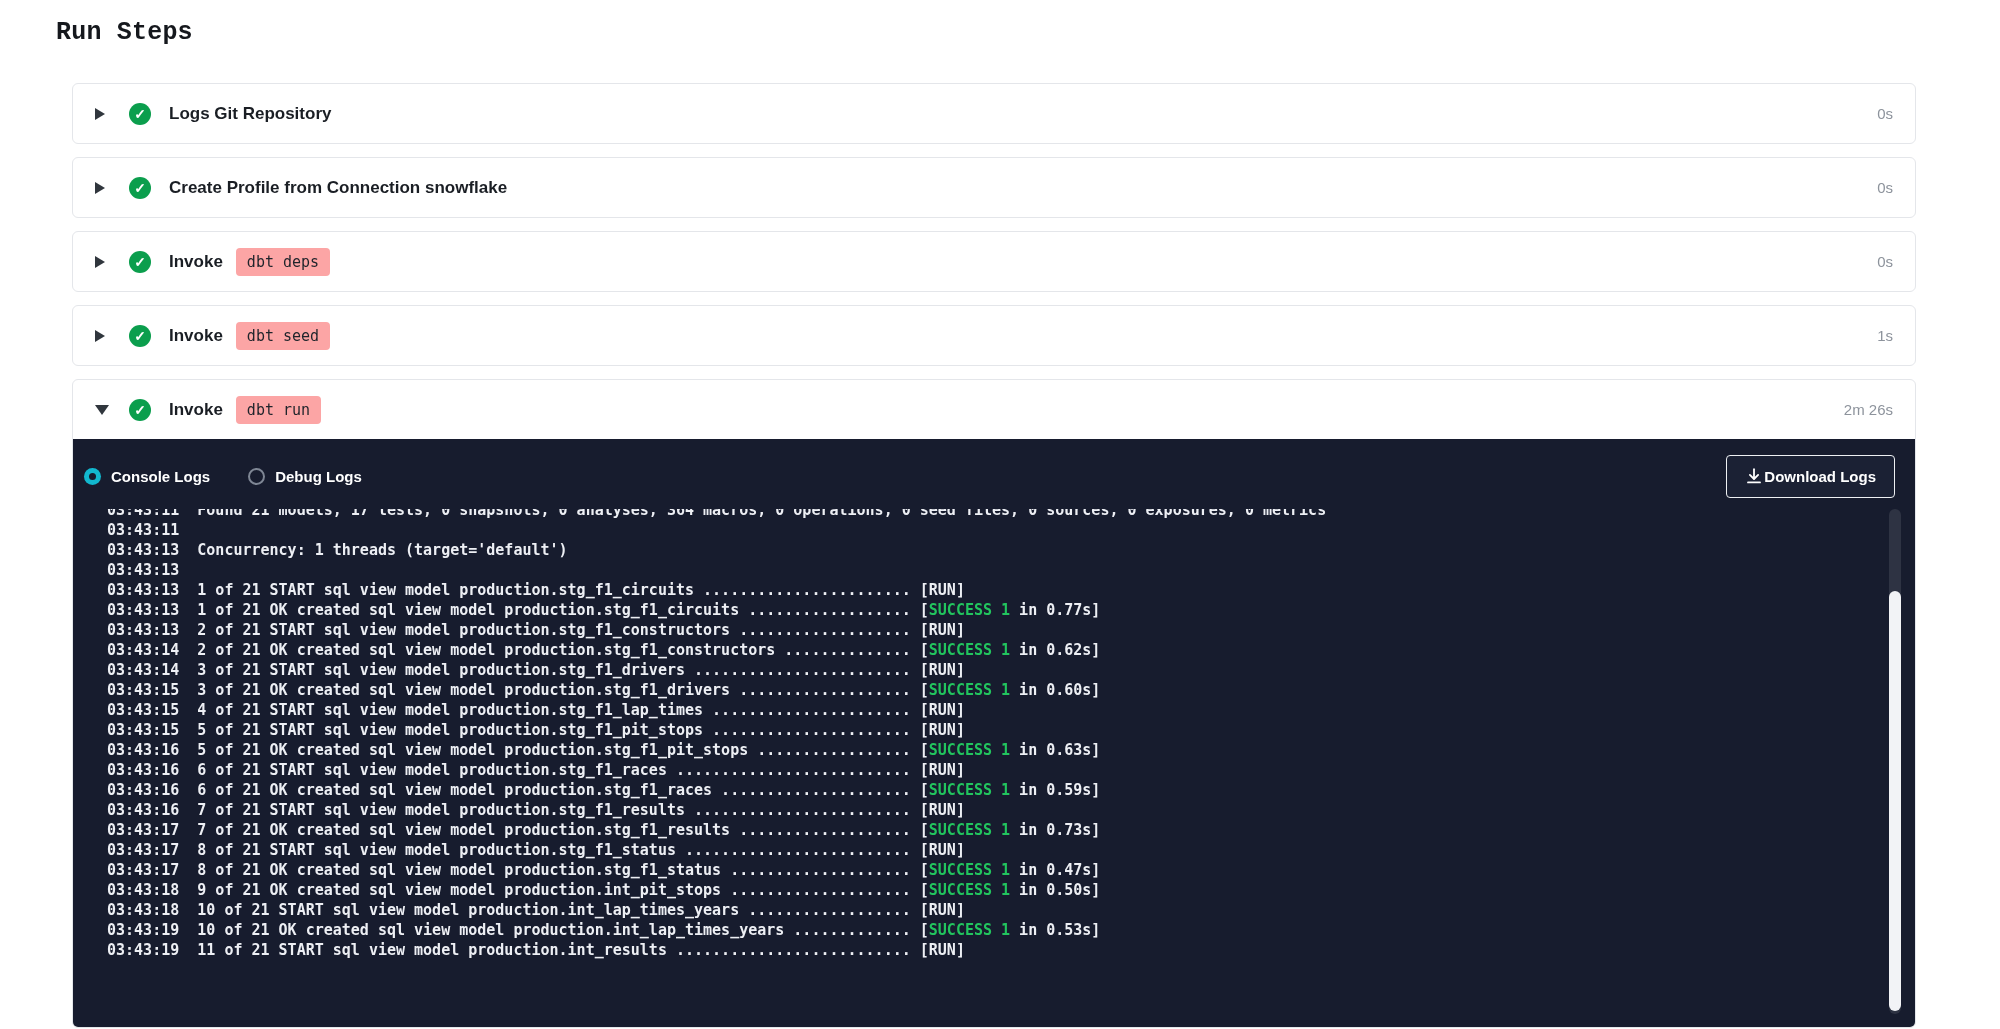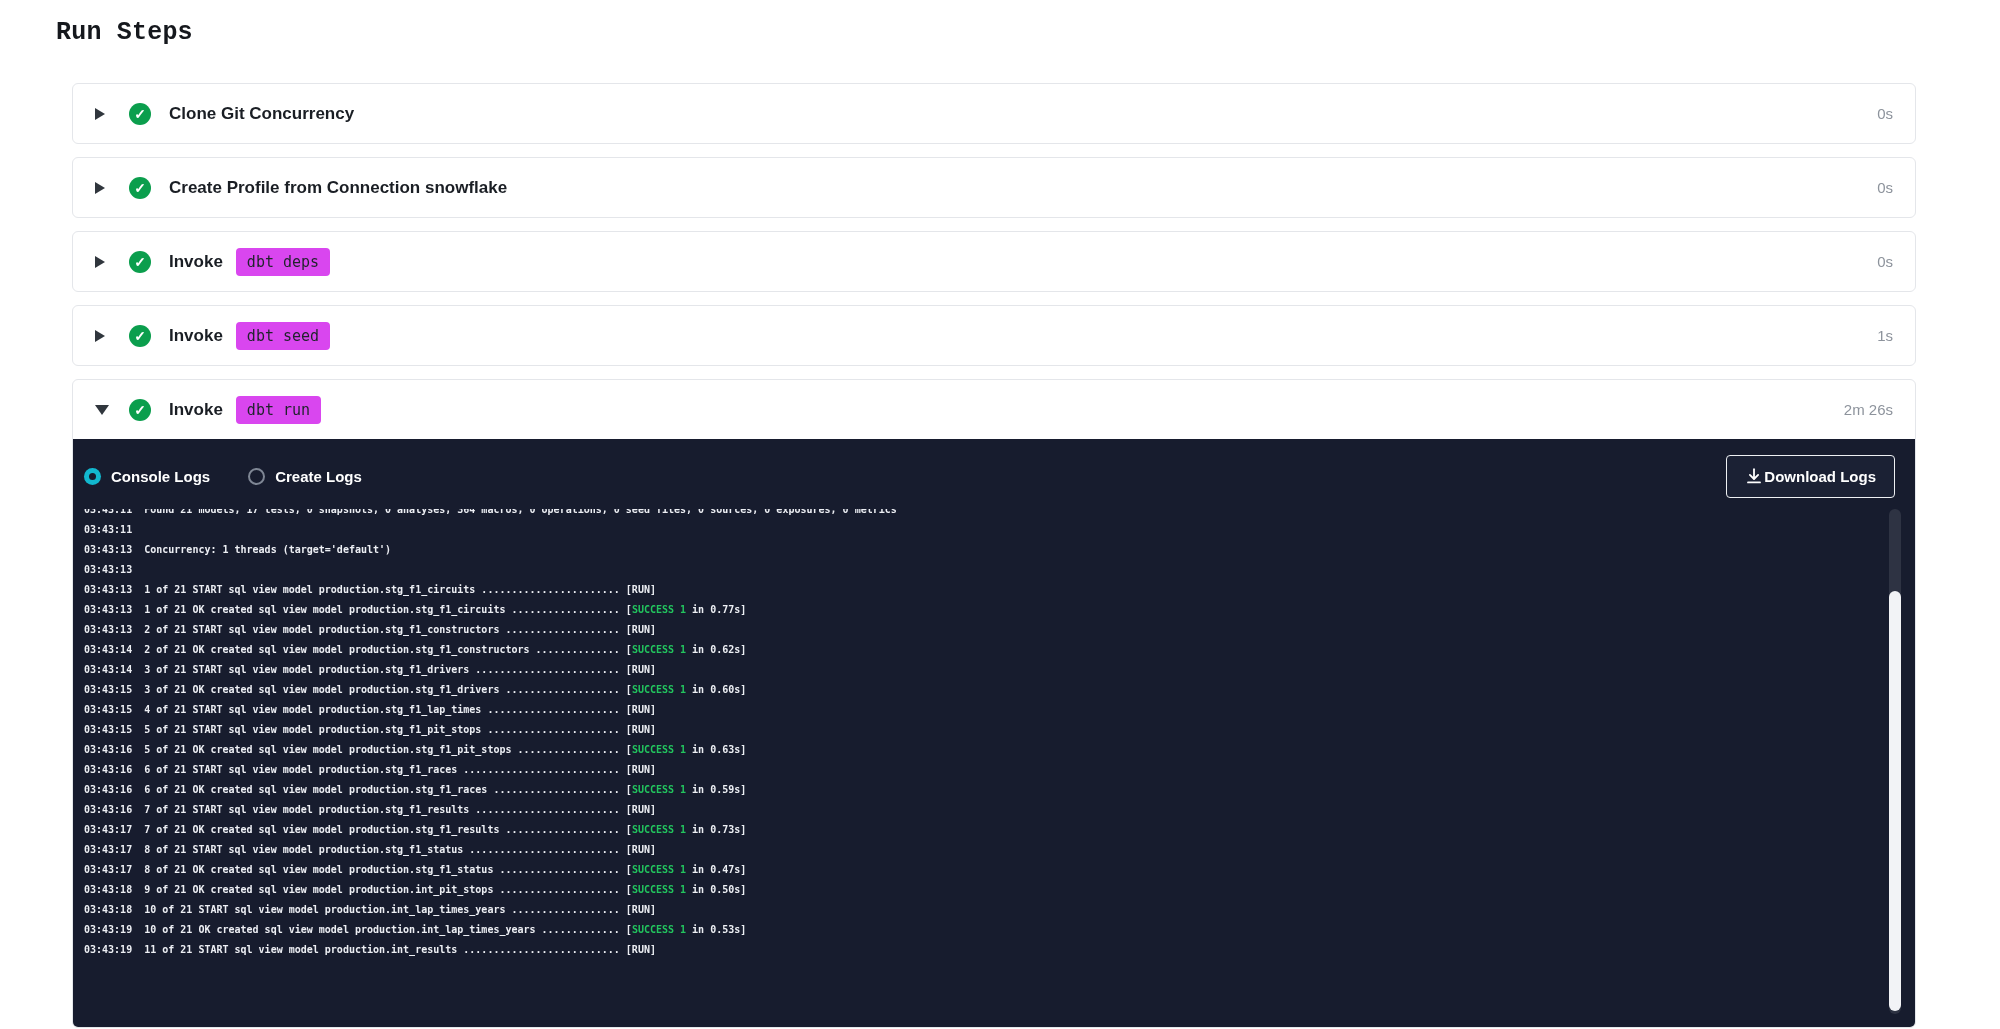--- a/index.html
+++ b/index.html
@@ -43,21 +43,21 @@
     width: 22px; height: 22px; border-radius: 50%;
     background: #0b9e4d; color: #fff;
     display: flex; align-items: center; justify-content: center;
     font-size: 14px; font-weight: 700;
     margin-right: 18px; flex: 0 0 auto;
   }
   .step-label { font-size: 17px; font-weight: 700; color: #1a1e24; }
   .cmd {
     font-family: "DejaVu Sans Mono", monospace;
     font-size: 15px; color: #1f242b;
-    background: #d946ef; border-radius: 4px;
+    background: #fca5a5; border-radius: 4px;
     padding: 5px 11px; margin-left: 13px;
   }
   .duration { margin-left: auto; font-size: 15px; color: #8d939c; text-align: center; }
 
   .console {
     background: #171c2e;
     border-radius: 0 0 5px 5px;
     position: relative;
     height: 588px;
     overflow: hidden;
@@ -85,23 +85,23 @@
     color: #fff; border-radius: 4px;
     height: 43px; padding: 0 18px;
     font-size: 15px; font-weight: 600;
     font-family: "Liberation Sans", sans-serif;
     cursor: pointer;
   }
 
   .log-viewport { overflow: hidden; height: 505px; padding-left: 11px; }
   .log-line {
     font-family: "DejaVu Sans Mono", monospace;
-    font-size: 10px; line-height: 20px;
+    font-size: 15px; line-height: 20px;
     white-space: pre;
-    color: #edeff4; font-weight: 700;
+    color: #edeff4; font-weight: 700; margin-left: 23px;
   }
   .log-lines > .log-line:first-child { margin-top: -9px; }
   .log-line .ok-green { color: #22c55e; }
 
   .scroll-track {
     position: absolute; top: 70px; bottom: 13px; right: 14px;
     width: 12px; border-radius: 6px;
     background: rgba(255,255,255,0.10);
   }
   .scroll-thumb {
@@ -116,21 +116,21 @@
 
 <div class="page">
   <h1 class="page-title">Run Steps</h1>
 
   <div class="steps">
 
     <div class="step-card">
       <div class="step-header">
         <span class="caret-right"></span>
         <span class="check">✓</span>
-        <span class="step-label">Clone Git Concurrency</span>
+        <span class="step-label">Logs Git Repository</span>
         <span class="duration">0s</span>
       </div>
     </div>
 
     <div class="step-card">
       <div class="step-header">
         <span class="caret-right"></span>
         <span class="check">✓</span>
         <span class="step-label">Create Profile from Connection snowflake</span>
         <span class="duration">0s</span>
@@ -167,21 +167,21 @@
       </div>
 
       <div class="console">
         <div class="console-header">
           <div class="radio-group">
             <span class="radio selected"></span>
             <span class="radio-label">Console Logs</span>
           </div>
           <div class="radio-group">
             <span class="radio unselected"></span>
-            <span class="radio-label">Create Logs</span>
+            <span class="radio-label">Debug Logs</span>
           </div>
           <button class="download-btn">
             <svg width="18" height="18" viewBox="0 0 24 24" fill="none" stroke="#ffffff" stroke-width="2.4" stroke-linecap="round" stroke-linejoin="round">
               <path d="M12 3v12"></path>
               <path d="M6.5 10.5L12 16l5.5-5.5"></path>
               <path d="M4 20.5h16"></path>
             </svg>
             <span>Download Logs</span>
           </button>
         </div>

